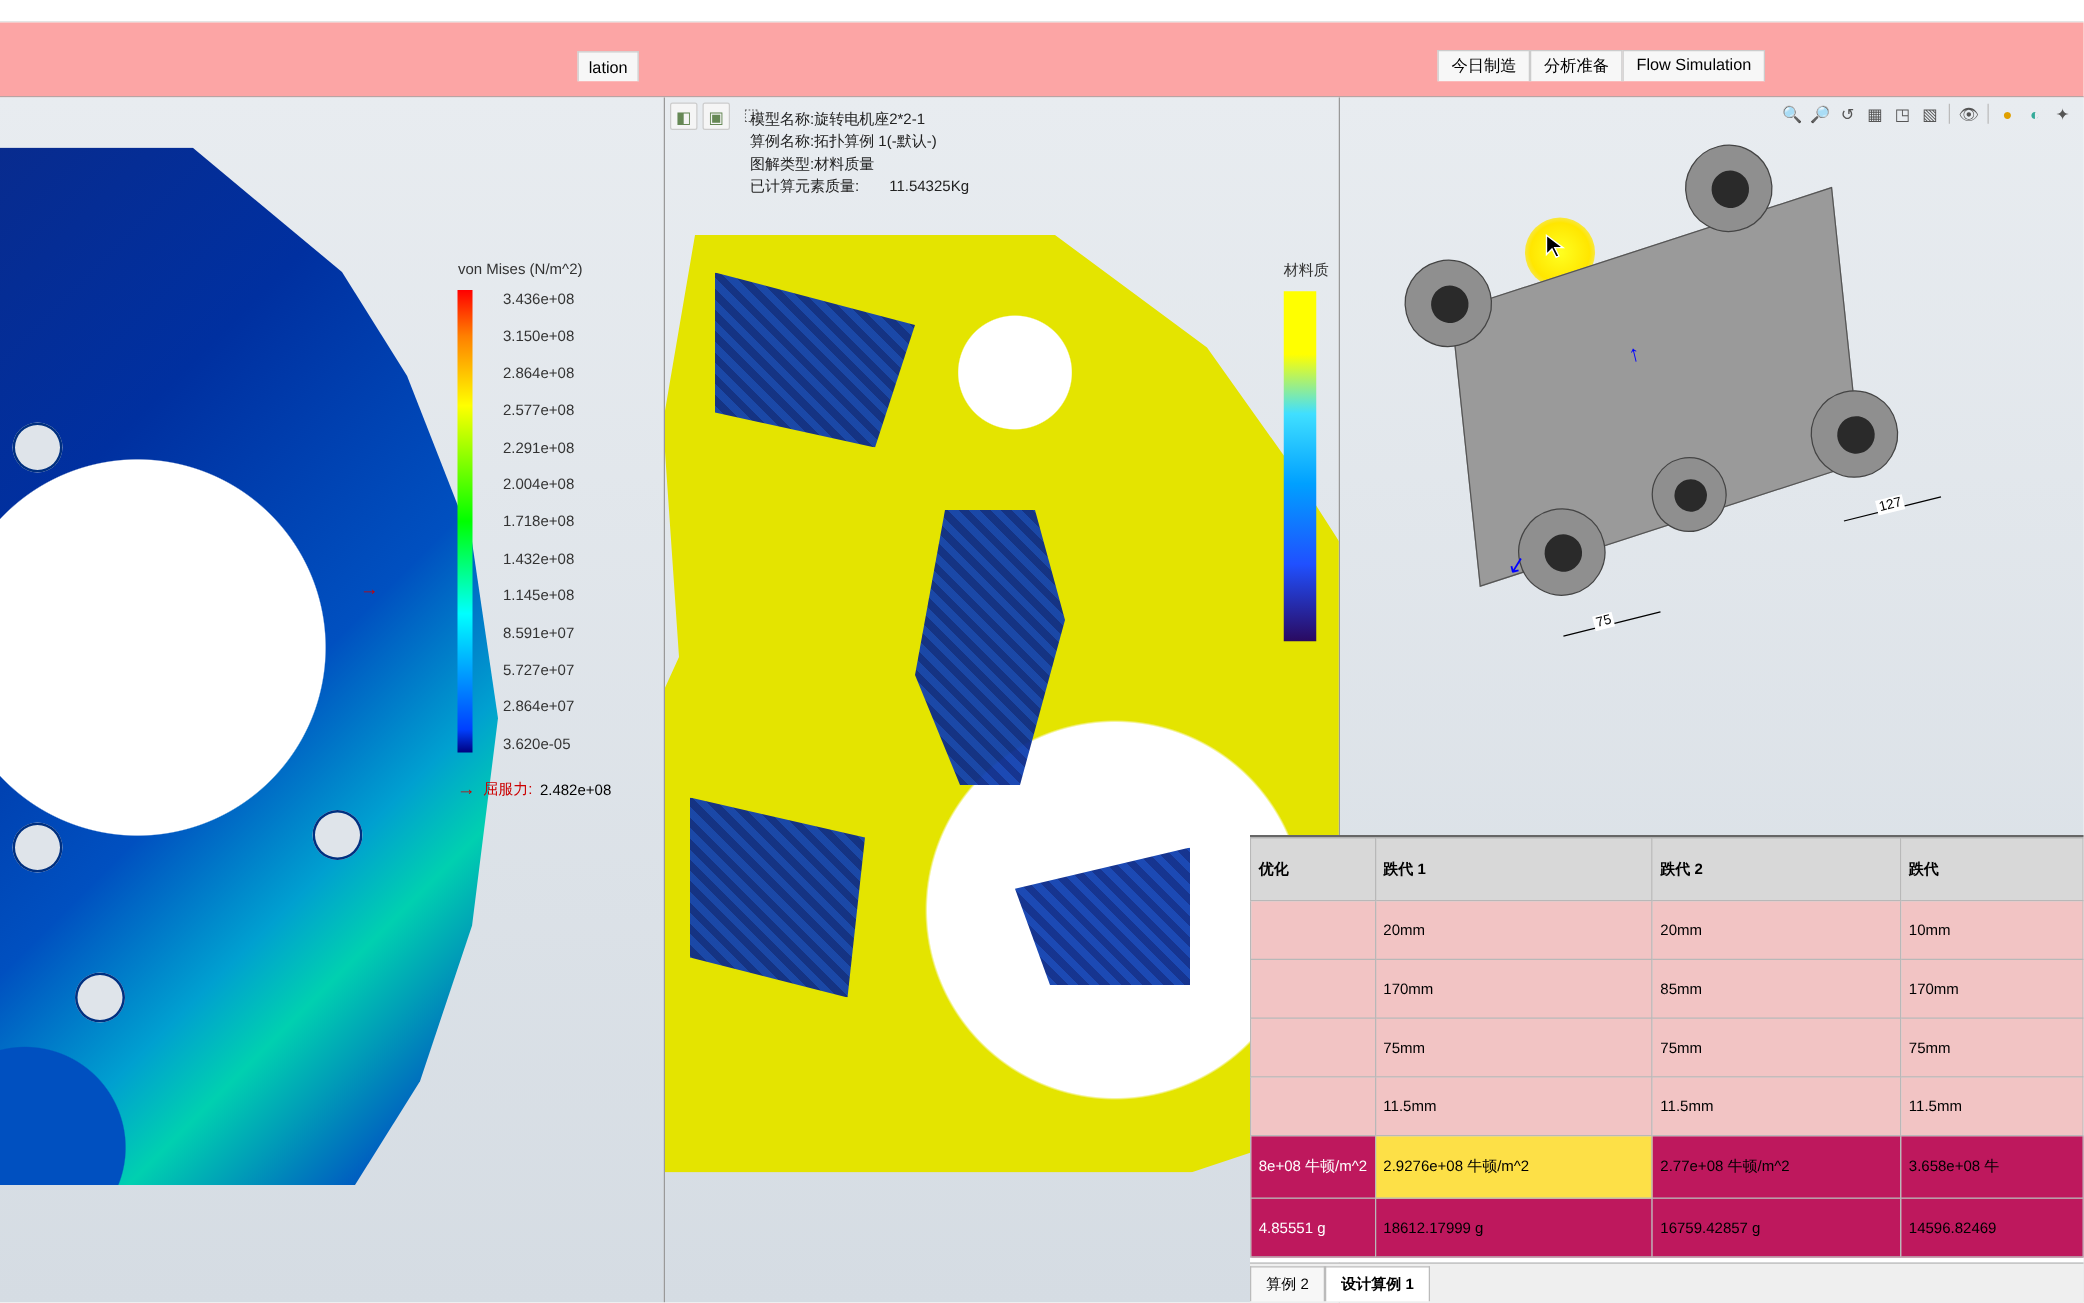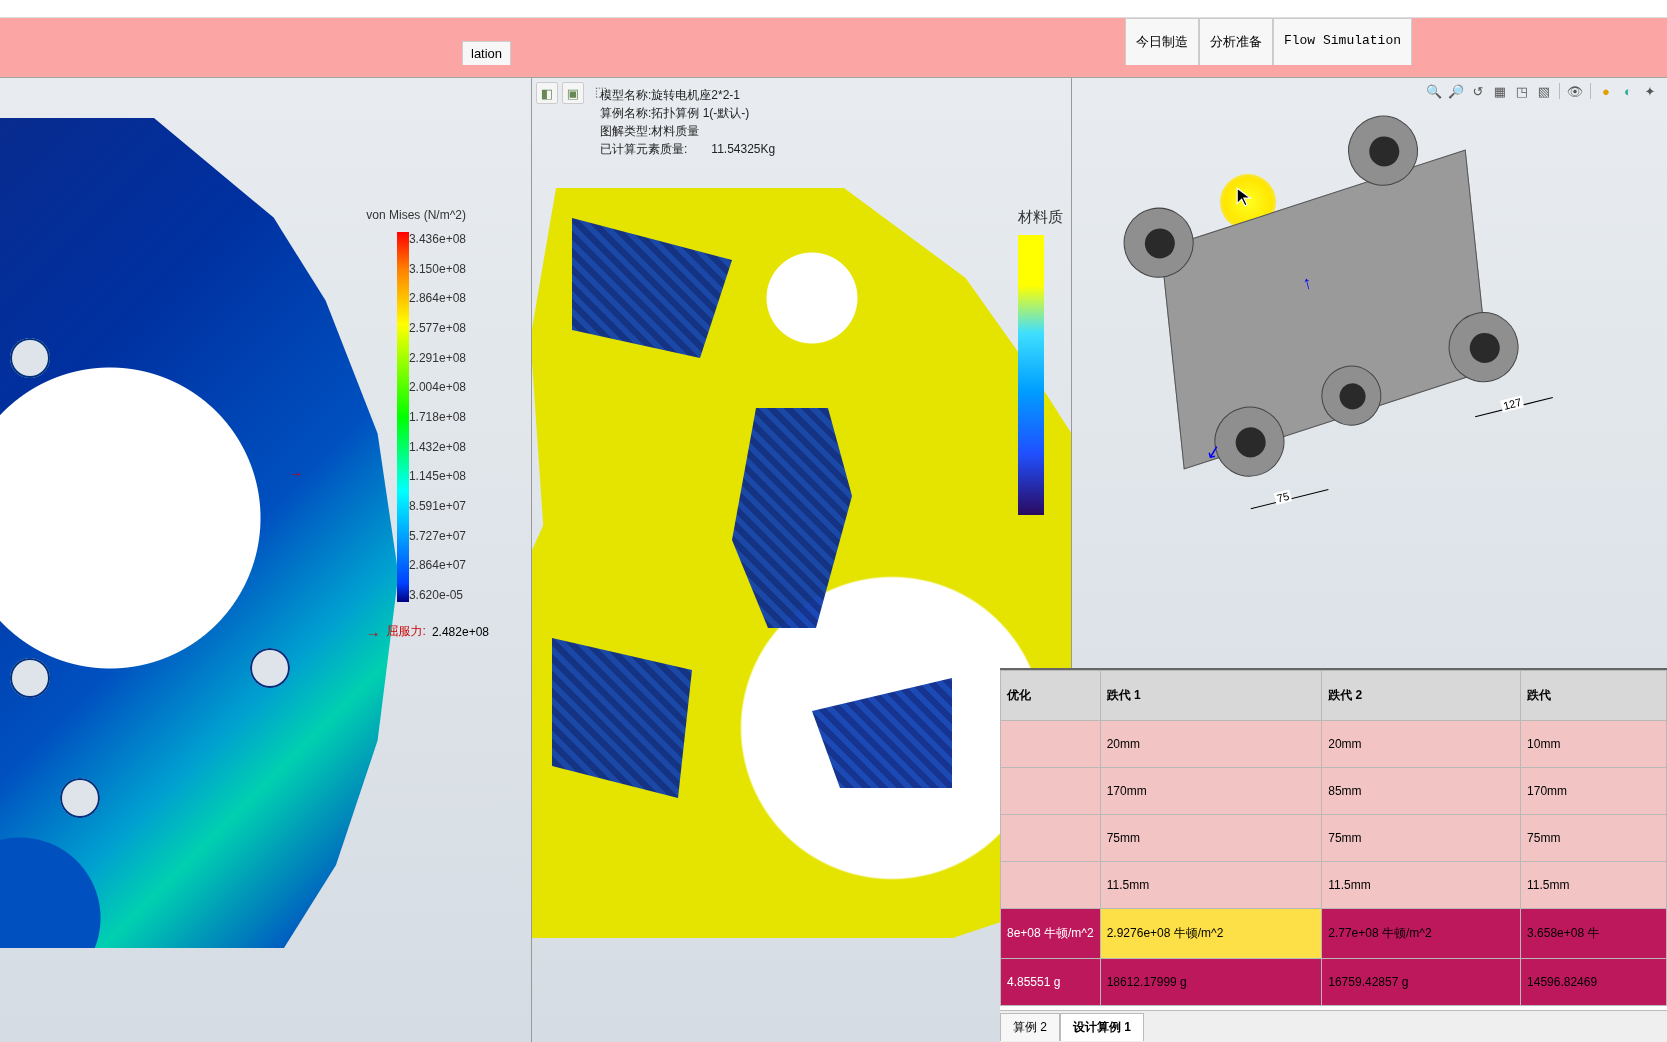--- a/index.html
+++ b/index.html
@@ -27,26 +27,25 @@
     position: relative;
   }
   .tabs-right {
     position: absolute;
     right: 255px;
     bottom: 12px;
     display: flex;
     gap: 0;
   }
   .tab-btn {
-    padding: 14px 10px;
+    padding: 3px 10px;
     border: 1px solid #ccc;
     background: #f7f7f7;
     font-size: 13px;
     border-bottom: none;
-    font-family: Liberation Mono, monospace;
   }
   .tab-lation {
     position: absolute;
     left: 462px;
     bottom: 12px;
     padding: 4px 8px;
     border: 1px solid #ccc;
     border-bottom: none;
     background: #f7f7f7;
     font-size: 13px;
@@ -100,21 +99,21 @@
   .mass-val { display: inline-block; margin-left: 24px; }
   
   .legend {
     position: absolute;
     right: 65px;
     top: 130px;
     font-size: 12px;
     color: #333;
   }
   .legend-title { margin-bottom: 10px; }
-  .legend-body { display: flex; gap: 0; justify-content: flex-end; }
+  .legend-body { display: flex; gap: 24px; }
   .legend-bar {
     width: 12px; height: 370px;
     background: linear-gradient(180deg,#ff0000 0%,#ff8000 10%,#ffff00 25%,#00ff00 50%,#00ffff 70%,#0040ff 95%,#000080 100%);
   }
   .legend-labels { display: flex; flex-direction: column; justify-content: space-between; height: 370px; }
   .legend-labels span { white-space: nowrap; }
   .yield-row {
     position: absolute;
     right: 42px;
     top: 545px;
@@ -123,21 +122,21 @@
   }
   .yield-row .arrow { color: #c00; font-size: 15px; }
   .yield-row .redtxt { color: #c00; }
   .yield-arrow2 {
     position: absolute; right: 163px; top: 255px;
     color:#c00; font-size:15px;
   }
   .mat-legend {
     position: absolute;
     right: 8px; top: 130px;
-    font-size: 15px;
+    font-size: 12px;
     color: #333;
   }
   .mat-legend-title { margin-bottom: 8px; }
   .mat-legend-bar {
     width: 26px; height: 280px;
     background: linear-gradient(180deg,#ffff00 0%,#ffff00 18%,#40dfff 35%,#00a0ff 55%,#2050ff 78%,#2a0a60 100%);
   }
   
   .fea-shape {
     position: absolute;

